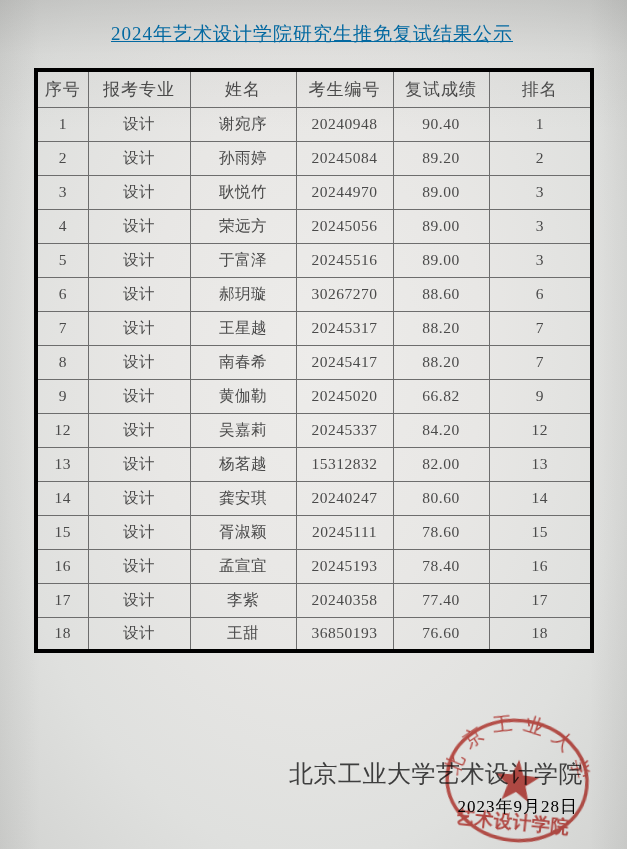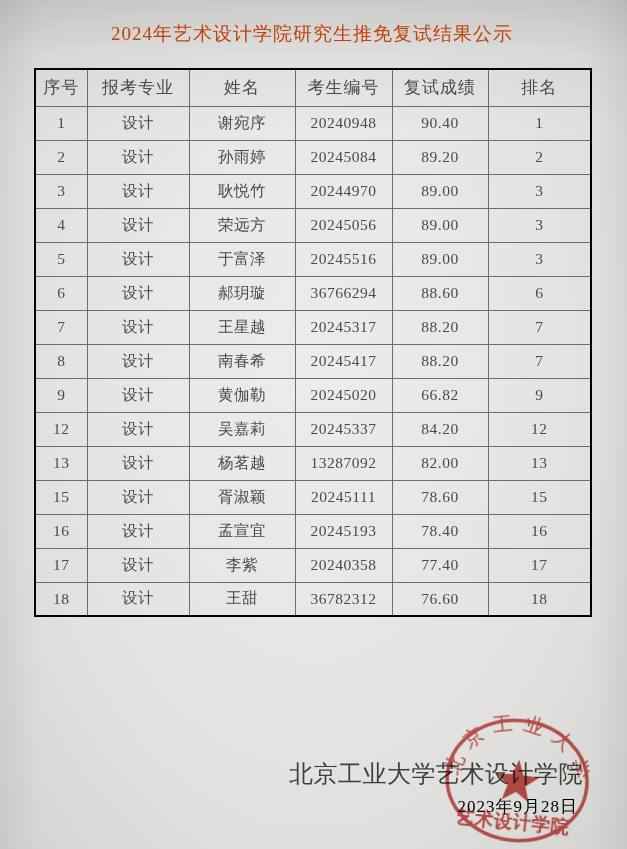--- a/index.html
+++ b/index.html
@@ -9,27 +9,27 @@
     background:
       linear-gradient(180deg, rgba(110,110,108,0.22) 0px, rgba(110,110,108,0.06) 55px, rgba(110,110,108,0) 130px),
       linear-gradient(90deg, rgba(110,110,108,0.10) 0px, rgba(110,110,108,0) 40px, rgba(110,110,108,0) 590px, rgba(110,110,108,0.10) 627px),
       radial-gradient(ellipse at 50% 42%, #edecea 0%, #e8e7e5 38%, #dfe0de 72%, #d2d3d1 100%);
   }
   .page { position: relative; width: 627px; height: 849px; }
 
   .title {
     position: absolute; left: 34px; top: 21px; width: 556px; margin: 0;
     text-align: center; font-size: 19px; font-weight: normal;
-    letter-spacing: 1px; color: #c2410c;
+    letter-spacing: 1px; color: #0369a1; text-decoration: underline;
   }
 
   table.results {
     position: absolute; left: 34px; top: 68px;
     border-collapse: collapse; table-layout: fixed; width: 556px;
-    border: 2px solid #000000;
+    border: 4px solid #000000;
     color: #4a4a4a;
   }
   table.results th, table.results td {
     border: 1px solid #6d6d6d; text-align: center; vertical-align: middle;
     padding: 0; overflow: hidden; white-space: nowrap;
   }
   table.results thead tr { height: 37px; }
   table.results tbody tr { height: 34px; }
   table.results th { font-weight: normal; font-size: 17px; letter-spacing: 1px; }
   table.results td { font-size: 15.5px; letter-spacing: 0.5px; }
@@ -121,21 +121,21 @@
           <td>设计</td>
           <td>于富泽</td>
           <td>20245516</td>
           <td>89.00</td>
           <td>3</td>
         </tr>
         <tr>
           <td>6</td>
           <td>设计</td>
           <td>郝玥璇</td>
-          <td>36766294</td>
+          <td>30267270</td>
           <td>88.60</td>
           <td>6</td>
         </tr>
         <tr>
           <td>7</td>
           <td>设计</td>
           <td>王星越</td>
           <td>20245317</td>
           <td>88.20</td>
           <td>7</td>
@@ -161,23 +161,31 @@
           <td>设计</td>
           <td>吴嘉莉</td>
           <td>20245337</td>
           <td>84.20</td>
           <td>12</td>
         </tr>
         <tr>
           <td>13</td>
           <td>设计</td>
           <td>杨茗越</td>
-          <td>13287092</td>
+          <td>15312832</td>
           <td>82.00</td>
           <td>13</td>
+        </tr>
+        <tr>
+          <td>14</td>
+          <td>设计</td>
+          <td>龚安琪</td>
+          <td>20240247</td>
+          <td>80.60</td>
+          <td>14</td>
         </tr>
         <tr>
           <td>15</td>
           <td>设计</td>
           <td>胥淑颖</td>
           <td>20245111</td>
           <td>78.60</td>
           <td>15</td>
         </tr>
         <tr>
@@ -193,21 +201,21 @@
           <td>设计</td>
           <td>李紫</td>
           <td>20240358</td>
           <td>77.40</td>
           <td>17</td>
         </tr>
         <tr>
           <td>18</td>
           <td>设计</td>
           <td>王甜</td>
-          <td>36782312</td>
+          <td>36850193</td>
           <td>76.60</td>
           <td>18</td>
         </tr>
       </tbody>
   </table>
 
   <div class="sig">北京工业大学艺术设计学院</div>
   <div class="date">2023年9月28日</div>
 
   <svg class="stamp" viewBox="0 0 152 130" xmlns="http://www.w3.org/2000/svg">

